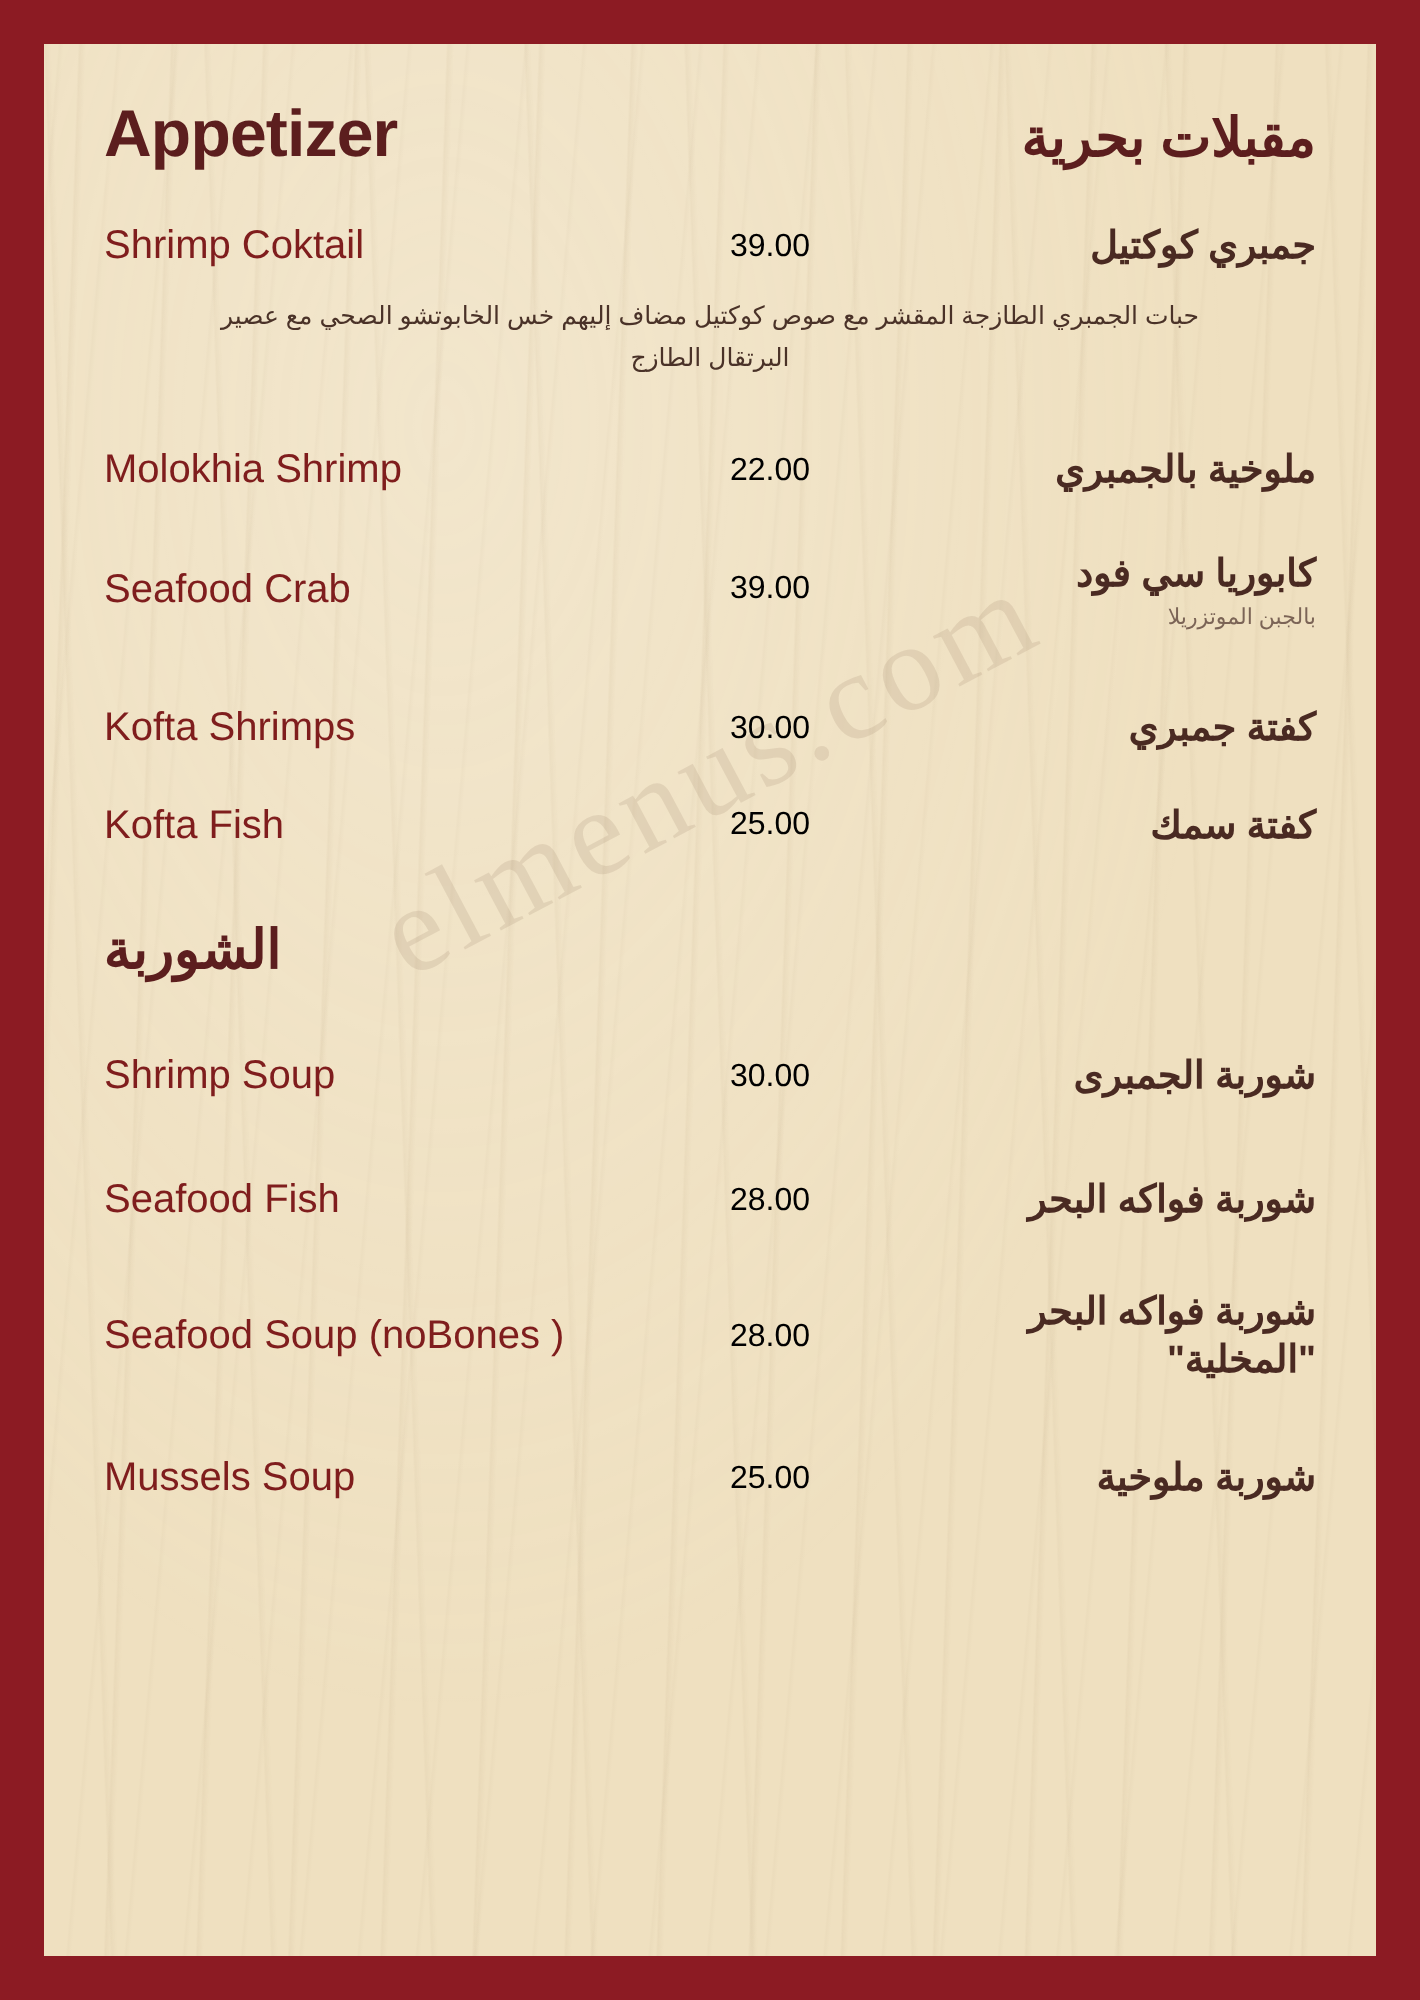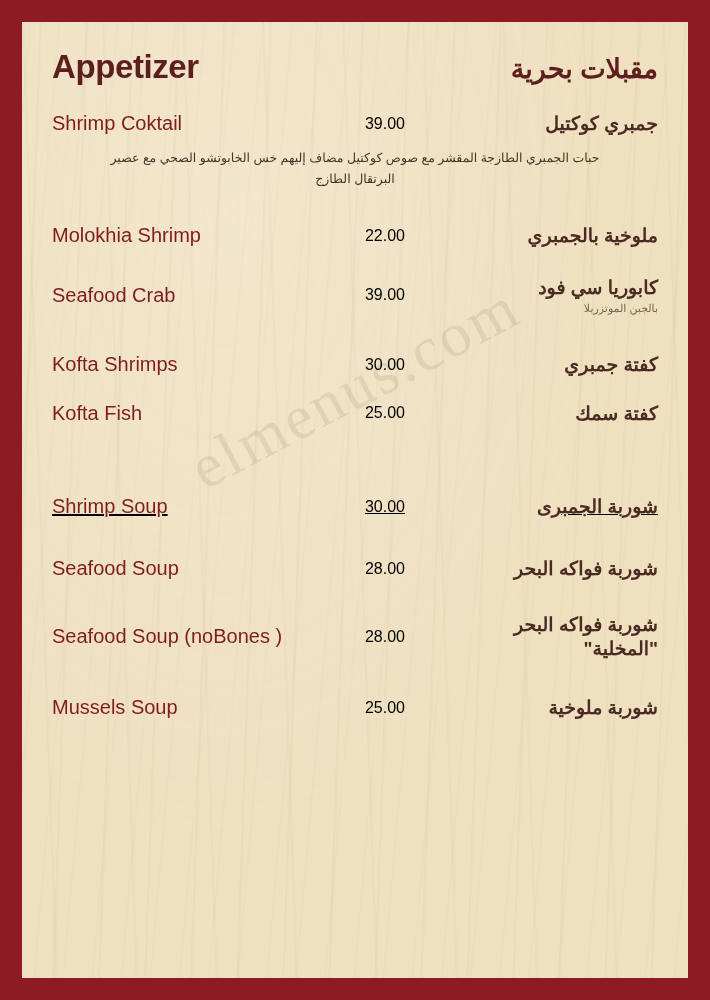--- a/index.html
+++ b/index.html
@@ -213,35 +213,36 @@
         <div class="name-en">Kofta Fish</div>
       </div>
       <div class="col-price">25.00</div>
       <div class="col-ar">
         <div class="name-ar">كفتة سمك</div>
       </div>
     </div>
 
     <div class="spacer-lg"></div>
     <div class="section-head">
-    </div>
-
-    <div class="row" style="margin-top:36px;text-decoration:underline;">
+      <div class="ar">الشوربة</div>
+    </div>
+
+    <div class="row" style="margin-top:36px;">
       <div class="col-en">
         <div class="name-en">Shrimp Soup</div>
       </div>
       <div class="col-price">30.00</div>
       <div class="col-ar">
         <div class="name-ar">شوربة الجمبرى</div>
       </div>
     </div>
 
     <div class="row" style="margin-top:38px;">
       <div class="col-en">
-        <div class="name-en">Seafood Soup</div>
+        <div class="name-en">Seafood Fish</div>
       </div>
       <div class="col-price">28.00</div>
       <div class="col-ar">
         <div class="name-ar">شوربة فواكه البحر</div>
       </div>
     </div>
 
     <div class="row" style="margin-top:32px;">
       <div class="col-en">
         <div class="name-en">Seafood Soup (noBones )</div>

